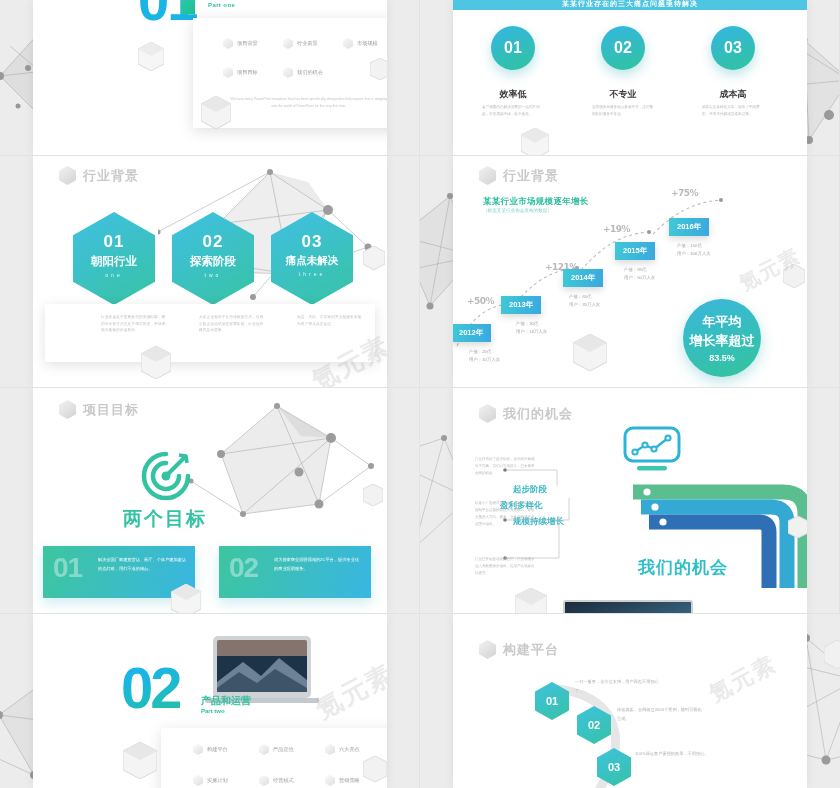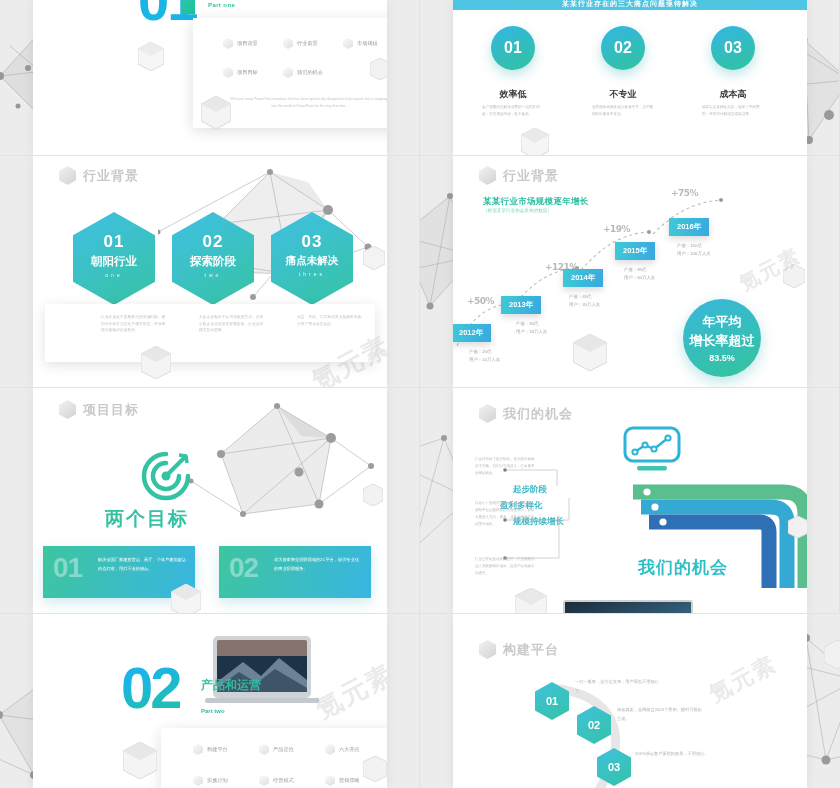--- a/index.html
+++ b/index.html
@@ -91,21 +91,21 @@
          font-family:"DejaVu Sans",sans-serif; letter-spacing:-.5px; }
   .g-circ { position:absolute; left:230px; top:143px; width:78px; height:78px;
             border-radius:50%; background:linear-gradient(160deg,#3ab7dd,#33c49c);
             color:#fff; text-align:center; box-shadow:0 5px 14px rgba(40,170,180,.3);
             display:flex; flex-direction:column; align-items:center; justify-content:center; }
   .g-circ .l1 { font-size:13px; font-weight:bold; line-height:1.45; }
   .g-circ .l2 { font-size:9px; font-weight:bold; margin-top:3px; }
 
   
   .tgt { position:absolute; left:105px; top:60px; width:56px; height:56px; }
-  .c5-zh { position:absolute; left:72px; top:118px; width:120px; 
+  .c5-zh { position:absolute; left:72px; top:118px; width:120px; text-align:center;
            font-size:19px; font-weight:bold; color:#33c2a2; letter-spacing:2px; }
   .gbox { position:absolute; top:158px; width:152px; height:52px;
           background:linear-gradient(110deg,#3ec59f,#39b6e2);
           box-shadow:0 5px 12px rgba(40,170,180,.22); }
   .gbox .bn { position:absolute; left:10px; top:6px; font-size:28px; font-weight:bold;
               color:rgba(255,255,255,.38); letter-spacing:-1px; }
   .gbox .bt { position:absolute; left:55px; top:10px; width:88px;
               font-size:4.2px; color:#fff; line-height:2.1; }
 
   
@@ -113,21 +113,21 @@
   .opp-lb { position:absolute; font-size:8.5px; font-weight:bold; color:#3ab8c6; }
   .opp-zh { position:absolute; left:155px; top:168px; width:150px; text-align:center;
             font-size:17px; font-weight:bold; color:#2fbfc6; letter-spacing:1px; }
   .leadtxt { position:absolute; width:62px; font-size:3.5px; color:#b6b6b6; line-height:2; }
 
   
   .c7-02 { position:absolute; left:88px; top:40px; font-size:58px; font-weight:bold;
            letter-spacing:-3px;
            background:linear-gradient(160deg,#1ab4e8 30%,#22c39b);
            -webkit-background-clip:text; background-clip:text; color:transparent; }
-  .c7-zh { position:absolute; left:168px; top:63px; font-size:12px; font-weight:bold; color:#2fbfa0; }
+  .c7-zh { position:absolute; left:168px; top:80px; font-size:10px; font-weight:bold; color:#2fbfa0; }
   .c7-pt { position:absolute; left:168px; top:94px; font-size:6px; font-weight:bold; color:#2fbfa0; }
   .c7-card { position:absolute; left:128px; top:114px; width:244px; height:90px;
              background:#fff; box-shadow:0 3px 14px rgba(0,0,0,.12); }
   .c7-bar { position:absolute; left:128px; top:114px; width:13px; height:90px;
             background:linear-gradient(#2ec9a4,#2fb6e8); }
   .c7-menu { position:absolute; left:160px; top:130px; width:200px; display:flex; flex-wrap:wrap; }
   .c7-menu .mitem { width:66px; margin-bottom:20px; }
   .lap { position:absolute; left:172px; top:22px; width:114px; height:70px; }
 
   

